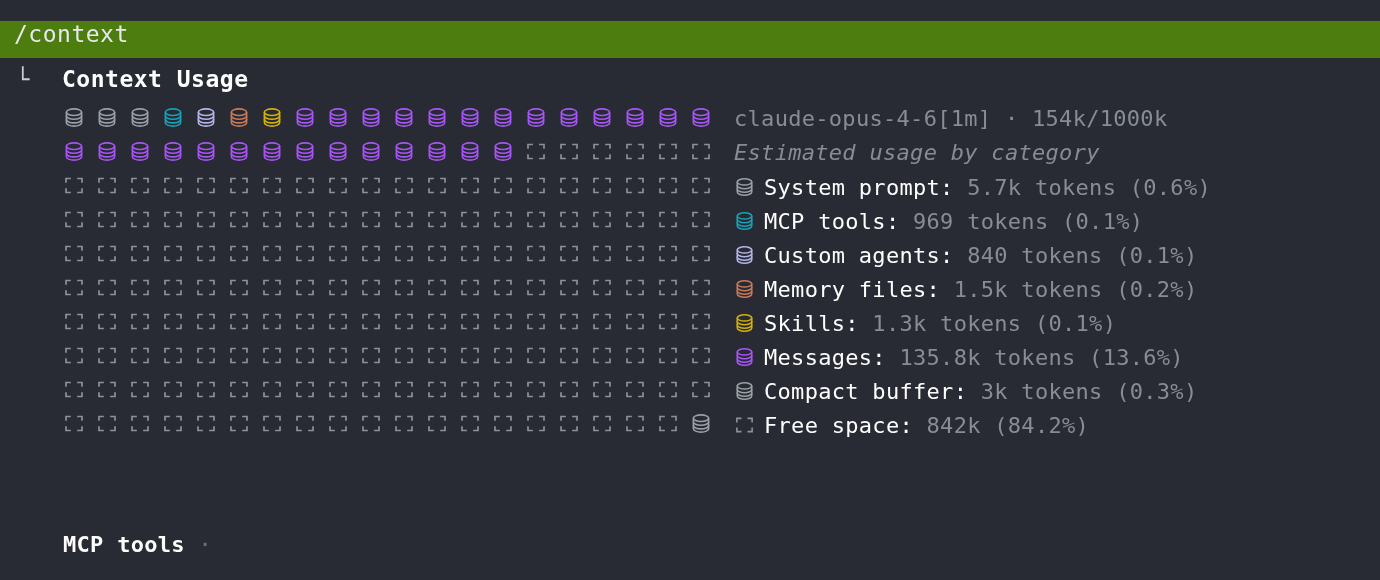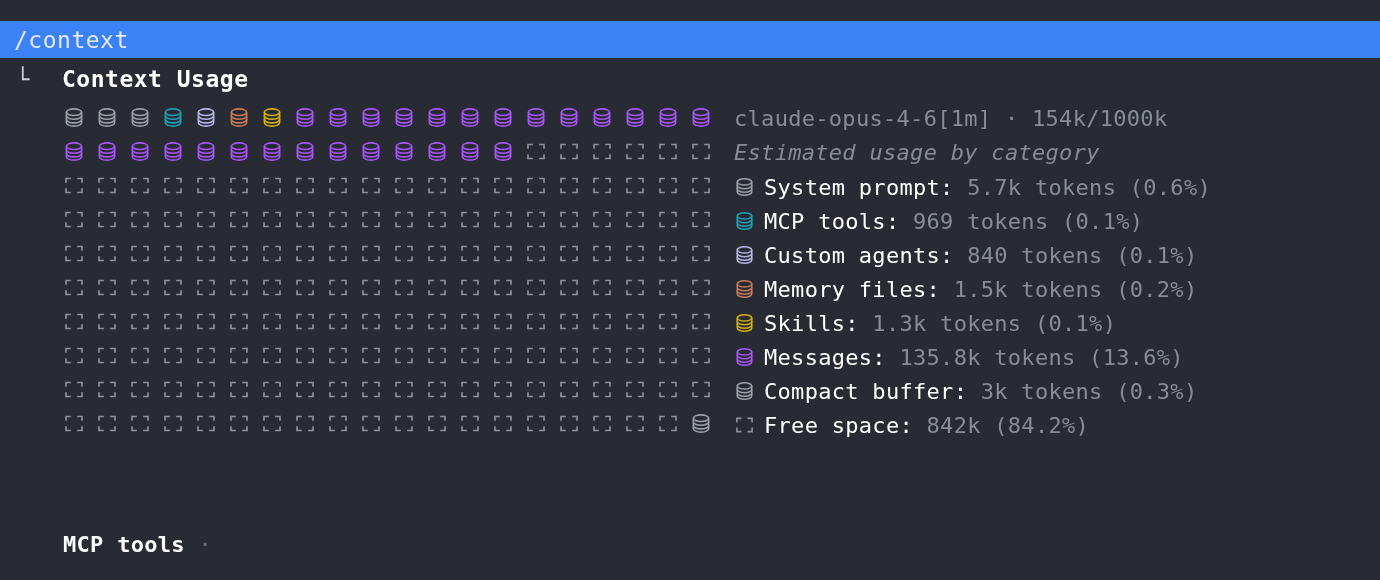--- a/index.html
+++ b/index.html
@@ -13,23 +13,22 @@
     overflow: hidden;
     font-family: "DejaVu Sans Mono", "Liberation Mono", monospace;
     color: #c8ccd4;
   }
 
   
   #top-gap { height: 21px; background: #282b33; }
 
   #command-bar {
     height: 37px;
-    background: #3b82f6;
+    background: #4d7c0f;
     display: flex;
-    align-items: center;
     padding-left: 14px;
   }
   #command-bar .cmd {
     font-size: 23px;
     color: #e6e9ee;
     letter-spacing: 0.5px;
     white-space: pre;
   }
 
   

